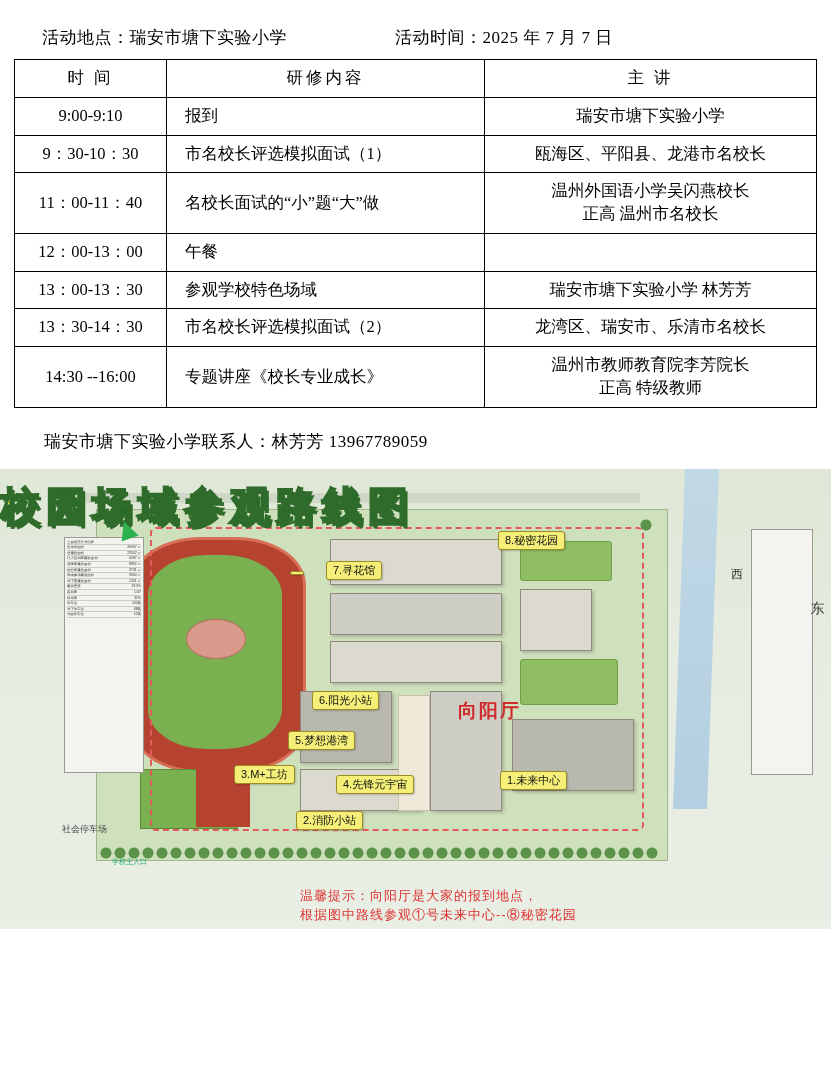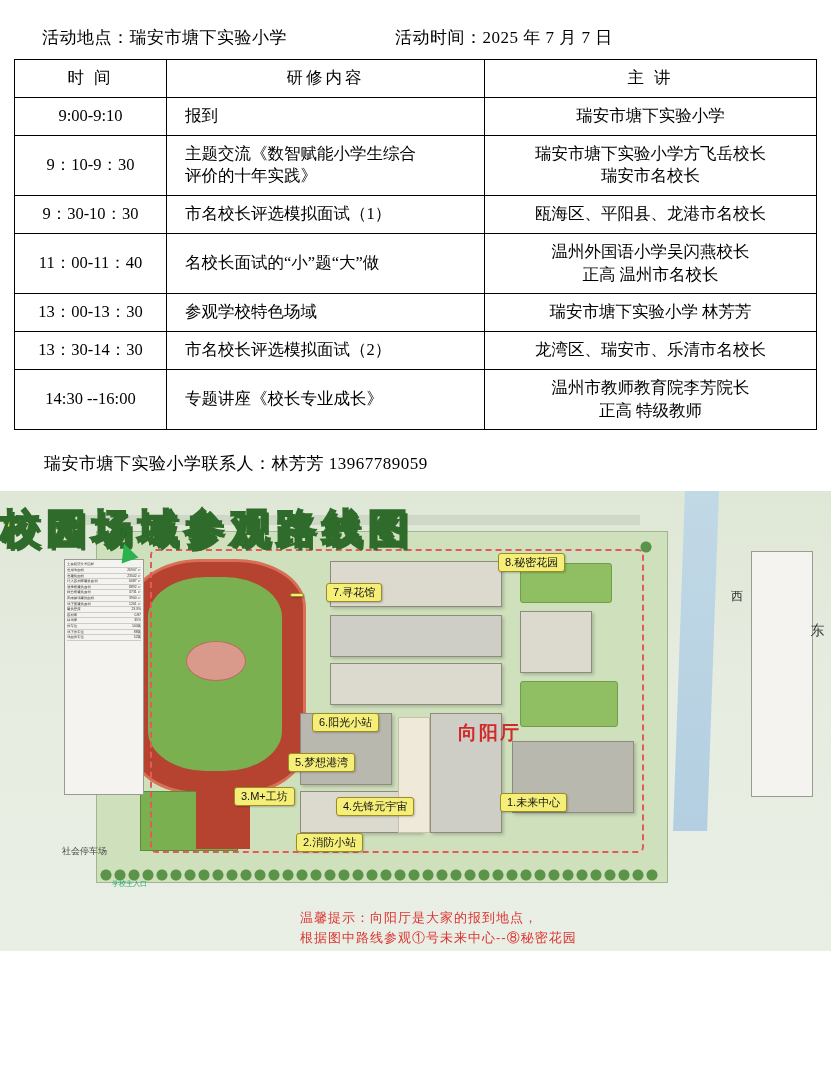--- a/index.html
+++ b/index.html
@@ -323,47 +323,45 @@
       <tr>
         <td class="time">9:00-9:10</td>
         <td class="topic indent2">
           <span class="ln">报到</span>
         </td>
         <td class="speaker">
           <span class="ln">瑞安市塘下实验小学</span>
         </td>
       </tr>
       <tr>
-        <td class="time">9：10-9：30</td>
-        <td class="topic indent2">
-          <span class="ln">主题交流《数智赋能小学生综合</span>
-          <span class="ln">评价的十年实践》</span>
-        </td>
-        <td class="speaker">
-          <span class="ln">瑞安市塘下实验小学方飞岳校长</span>
-          <span class="ln">瑞安市名校长</span>
-        </td>
-      </tr>
-      <tr>
         <td class="time">9：30-10：30</td>
         <td class="topic indent2">
           <span class="ln">市名校长评选模拟面试（1）</span>
         </td>
         <td class="speaker">
           <span class="ln">瓯海区、平阳县、龙港市名校长</span>
         </td>
       </tr>
       <tr>
         <td class="time">11：00-11：40</td>
         <td class="topic indent2">
           <span class="ln">名校长面试的“小”题“大”做</span>
         </td>
         <td class="speaker">
           <span class="ln">温州外国语小学吴闪燕校长</span>
           <span class="ln">正高  温州市名校长</span>
+        </td>
+      </tr>
+      <tr>
+        <td class="time">12：00-13：00</td>
+        <td class="topic indent2">
+          <span class="ln">午餐</span>
+        </td>
+        <td class="speaker">
+          <span class="ln"></span>
         </td>
       </tr>
       <tr>
         <td class="time">13：00-13：30</td>
         <td class="topic indent2">
           <span class="ln">参观学校特色场域</span>
         </td>
         <td class="speaker">
           <span class="ln">瑞安市塘下实验小学  林芳芳</span>
         </td>

